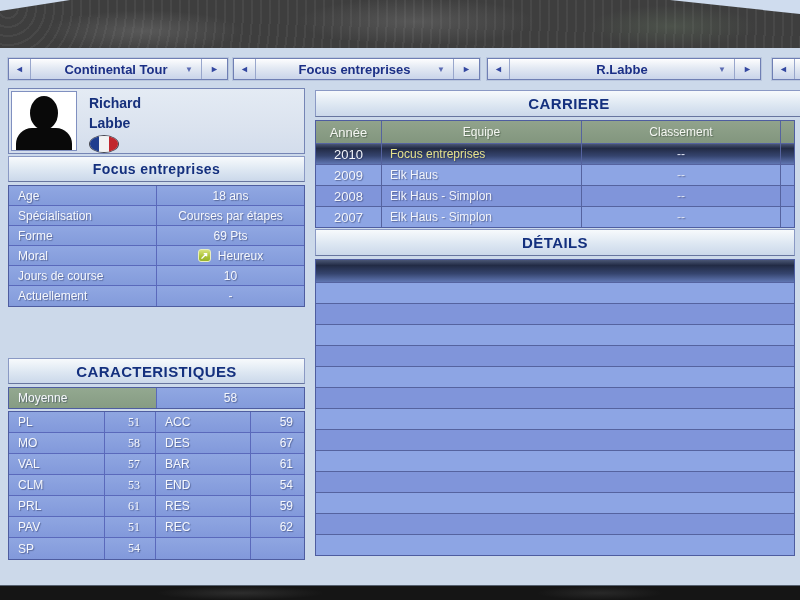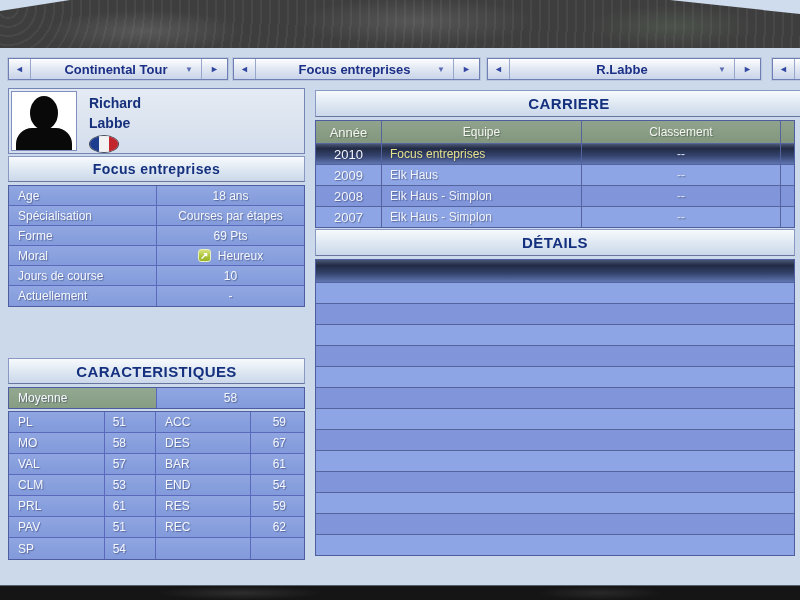--- a/index.html
+++ b/index.html
@@ -102,23 +102,23 @@
     display:flex;align-items:center;padding-left:9px;text-align:center;}
   .avg-value{flex:1;background:linear-gradient(180deg,#90a7e2 0%,#839bdb 100%);
     display:flex;align-items:center;justify-content:center;}
   .stats-table{position:absolute;left:8px;top:411px;width:297px;border:1px solid #4e5da0;}
   .stat-row{display:flex;height:21px;background:linear-gradient(180deg,#8fa6e1 0%,#8299db 100%);
     border-bottom:1px solid #5a69bb;color:#f6f8fc;font-size:12px;
     text-shadow:1px 1px 1px rgba(30,40,80,.45);}
   .stat-row:last-child{border-bottom:none;}
   .stat-cell{display:flex;align-items:center;}
   .stat-l{width:96px;border-right:1px solid #5a69bb;padding-left:9px;}
-  .stat-v1{width:51px;border-right:1px solid #5a69bb;justify-content:flex-end;padding-right:29px;}
+  .stat-v1{width:51px;border-right:1px solid #5a69bb;justify-content:flex-end;padding-right:15px;font-family:Liberation Serif, serif;}
   .stat-l2{width:95px;border-right:1px solid #5a69bb;padding-left:9px;}
-  .stat-v2{flex:1;justify-content:flex-end;padding-right:18px;}
+  .stat-v2{flex:1;justify-content:flex-end;padding-right:11px;}
   
   .career-table{position:absolute;left:315px;top:120px;width:480px;border:1px solid #4e5da0;}
   .c-header{display:flex;height:22px;background:linear-gradient(180deg,#91a38c 0%,#82967e 100%);
     color:#f4f6f2;font-size:12px;text-shadow:1px 1px 1px rgba(40,55,40,.45);}
   .c-row{display:flex;height:21px;color:#f2f4fa;font-size:12px;
     text-shadow:1px 1px 1px rgba(30,40,80,.45);border-top:1px solid #55639f;}
   .c-row.lite{background:#8da5e4;}
   .c-row.dark{background:#8095da;}
   .c-row.sel{background:linear-gradient(180deg,#4a5674 0%,#222b45 22%,#35446e 60%,#6076b2 100%);}
   .c-year{width:66px;border-right:1px solid #55639f;display:flex;align-items:center;justify-content:center;font-size:13px;}

